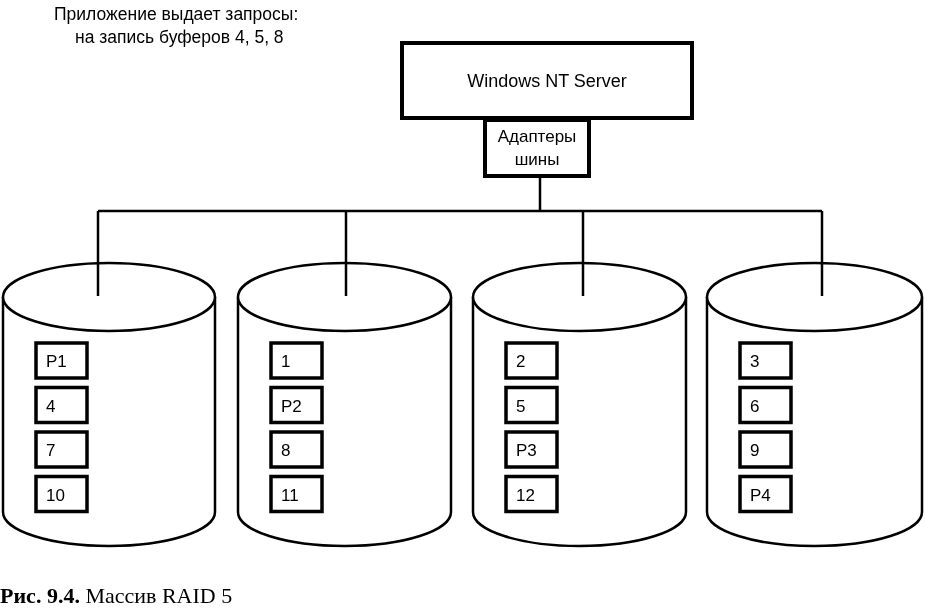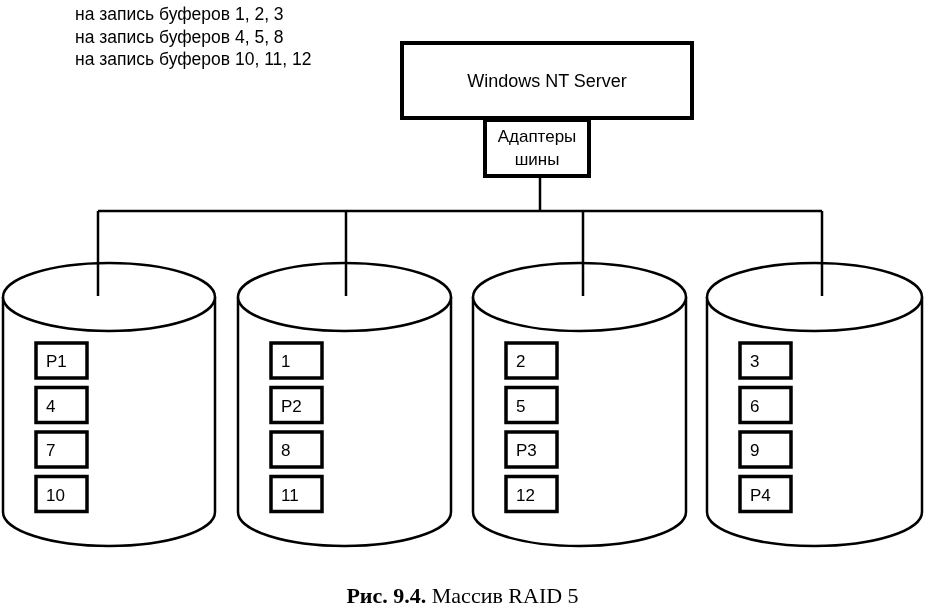--- a/index.html
+++ b/index.html
@@ -5,31 +5,30 @@
   html, body { margin: 0; padding: 0; background: #ffffff; }
   body { width: 925px; height: 609px; position: relative; overflow: hidden;
          font-family: "Liberation Sans", sans-serif; color: #000; }
   .requests { position: absolute; left: 54px; top: 3px; font-size: 17.5px; line-height: 22.5px; }
   .requests .head { display: block; }
   .requests .line { display: block; padding-left: 21px; }
   svg#diagram { position: absolute; left: 0; top: 0; }
   .box-text { font-family: "Liberation Sans", sans-serif; font-size: 17px; fill: #000; }
   .server-text { font-family: "Liberation Sans", sans-serif; font-size: 18px; fill: #000; }
   .adapter-text { font-family: "Liberation Sans", sans-serif; font-size: 17px; fill: #000; }
-  .caption { position: absolute; left: 0; width: 925px; top: 583px; text-align: center;
+  .caption { position: absolute; left: 0; width: 925px; top: 583px; 
              font-family: "Liberation Serif", serif; font-size: 22px; }
   .caption b { font-weight: bold; }
 </style>
 </head>
 <body>
 
 <div class="requests">
-  <span class="line">на запись буферов 1, 2, 3</span>
+  <span class="head">Приложение выдает запросы:</span>
   <span class="line">на запись буферов 4, 5, 8</span>
-  <span class="line">на запись буферов 10, 11, 12</span>
 </div>
 
 <svg id="diagram" width="925" height="609" viewBox="0 0 925 609">
 
   <rect x="402" y="43" width="290" height="75" fill="#fff" stroke="#000" stroke-width="4"></rect>
   <text x="547" y="87" text-anchor="middle" class="server-text">Windows NT Server</text>
 
   <rect x="485" y="120" width="104" height="56" fill="#fff" stroke="#000" stroke-width="4"></rect>
   <text x="537" y="142" text-anchor="middle" class="adapter-text">Адаптеры</text>
   <text x="537" y="165" text-anchor="middle" class="adapter-text">шины</text>

